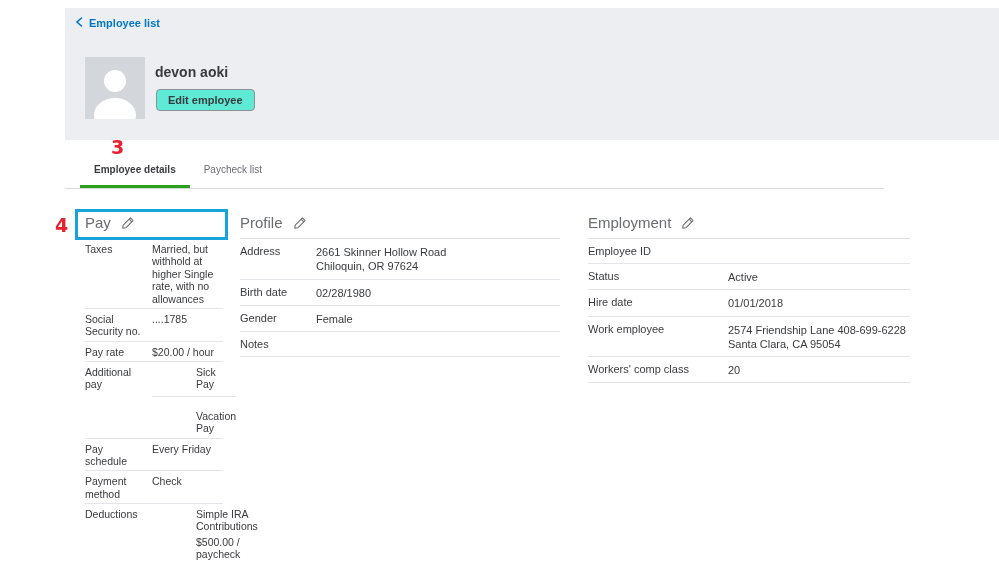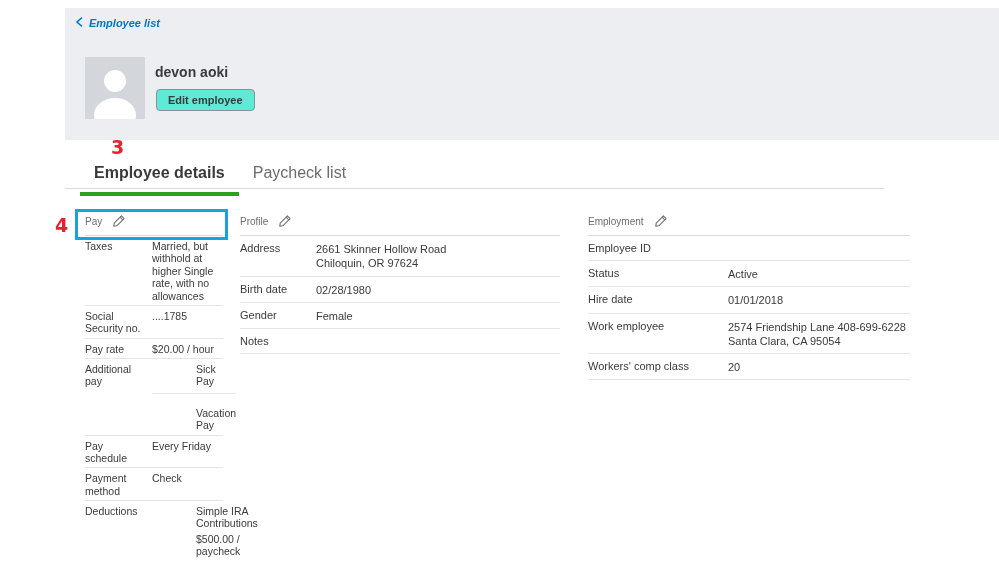--- a/index.html
+++ b/index.html
@@ -4,41 +4,41 @@
 <style>
   * { box-sizing: border-box; }
   html,body { margin:0; padding:0; }
   body {
     width:999px; height:562px; position:relative; overflow:hidden;
     background:#ffffff; color:#393a3d;
     font-family:"Liberation Sans", sans-serif;
   }
   .gray-header { position:absolute; left:65px; top:8px; right:0; height:132px; background:#eceef1; }
   .back-link { position:absolute; left:10px; top:9px; display:flex; align-items:center; gap:6px;
-    font-size:11px; font-weight:bold; color:#0077c5; cursor:pointer; text-decoration:none;font-style:italic; }
+    font-size:11px; font-weight:bold; color:#0077c5; cursor:pointer; text-decoration:none; }
   .avatar { position:absolute; left:20px; top:49px; width:60px; height:62px; background:#d3d6da; overflow:hidden; }
   .avatar-head { position:absolute; left:50%; top:13px; margin-left:-11px; width:22px; height:22px; border-radius:50%; background:#fff; }
   .avatar-torso { position:absolute; left:50%; bottom:-13px; margin-left:-21px; width:42px; height:34px; border-radius:50%; background:#fff; }
   .emp-name { position:absolute; left:90px; top:56px; font-size:14px; font-weight:bold; color:#393a3d; }
   .edit-btn { position:absolute; left:91px; top:81px; font-size:11px; font-weight:bold; color:#393a3d;
     background:#5eead4; border:1px solid #8d9096; border-radius:4px; padding:4px 11px; cursor:pointer; font-family:inherit; }
   .tabs { position:absolute; left:80px; top:153px; display:flex; }
-  .tab { padding:11px 14px 10px; font-size:16px; color:#6b6c72; cursor:pointer; }
+  .tab { padding:11px 14px 10px; font-size:10px; color:#6b6c72; cursor:pointer; }
   .tab.active { color:#393a3d; font-weight:bold; border-bottom:4px solid #2ca01c; }
   .tabs-divider { position:absolute; left:65px; top:188px; width:819px; height:1px; background:#d7dadd; }
   .annotation { position:absolute; color:#e8212e; font-size:19px; font-weight:bold; font-family:"DejaVu Sans", sans-serif; z-index:5; }
   .ann-3 { left:111px; top:136px; }
   .ann-4 { left:-30px; top:2px; }
   .content { position:absolute; left:0; top:200px; right:0; bottom:0; }
   .col { position:absolute; top:12px; }
   .col-pay { left:85px; width:138px; font-size:10.5px; }
   .col-profile { left:240px; width:320px; font-size:11px; }
   .col-employment { left:588px; width:322px; font-size:11px; }
   .sec-head { position:relative; display:flex; align-items:center; gap:10px; padding:2px 0 7px; border-bottom:1px solid #d8dbdf; }
-  .sec-title { font-size:10px; color:#6b6c72; }
+  .sec-title { font-size:15px; color:#6b6c72; }
   .pencil { display:inline-flex; cursor:pointer; }
   .pay-highlight { position:absolute; left:-10px; top:-3px; width:153px; height:31px; border:3px solid #16a4db; pointer-events:none; z-index:4; }
   .kv { display:flex; gap:5px; border-bottom:1px solid #e3e5e8; padding:4px 0 3px; }
   .kv .k { flex:none; line-height:1.18; }
   .kv .v { flex:1; line-height:1.18; min-height:12px; }
   .col-pay .k { width:62px; }
   .col-profile .kv, .col-employment .kv { padding:6px 0 5px; }
   .col-profile .k { width:71px; }
   .col-profile .v { line-height:1.3; min-height:13px; }
   .col-employment .k { width:135px; }

